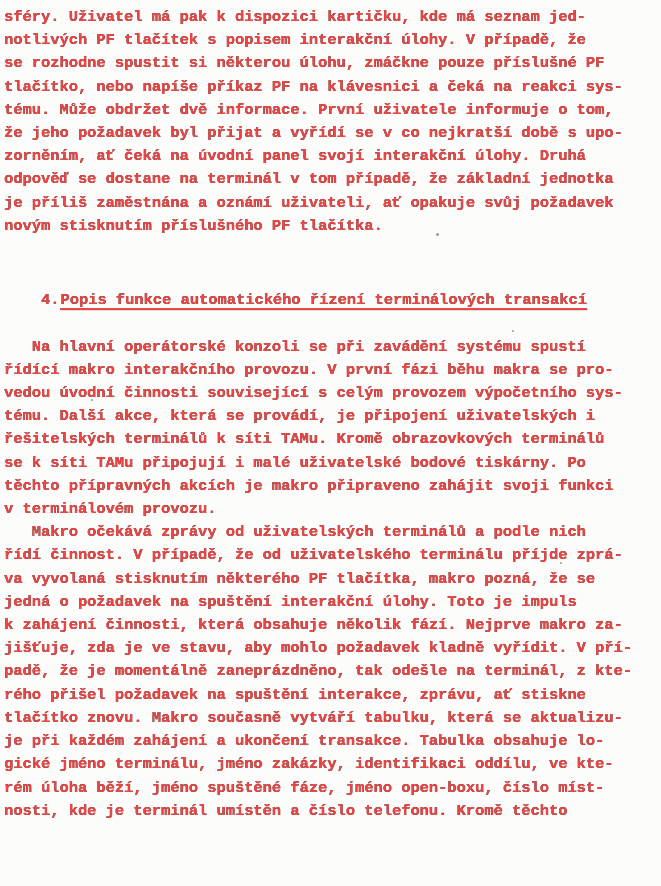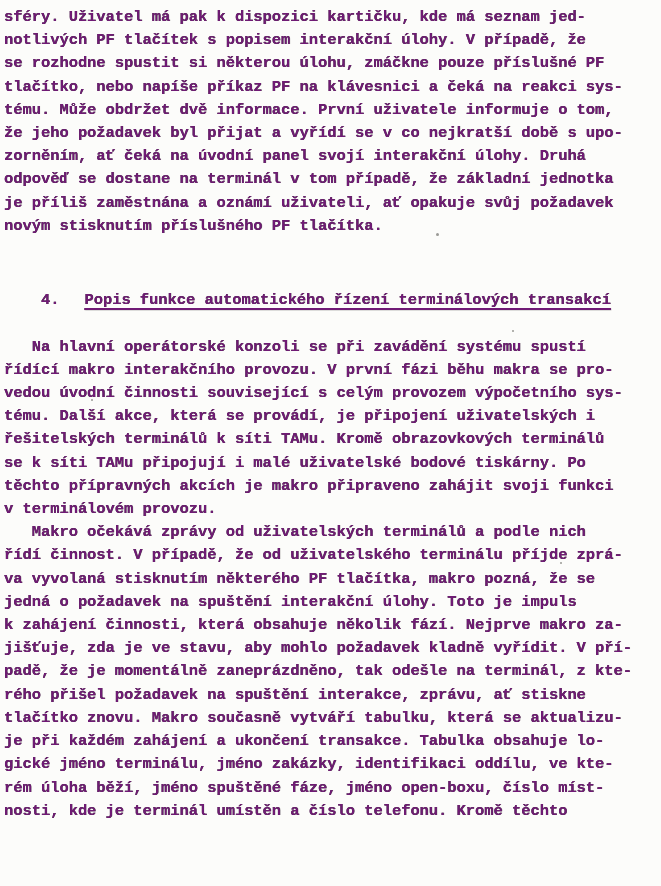--- a/index.html
+++ b/index.html
@@ -6,21 +6,21 @@
     margin: 0;
     padding: 0;
     background: #e8e8e6;
   }
   .page {
     position: relative;
     width: 661px;
     height: 886px;
     margin: 0 auto;
     background: #fcfcfa;
-    color: #701a75;
+    color: #ef4444;
     font-family: "Liberation Mono", "DejaVu Sans Mono", monospace;
     font-size: 15.4px;
     font-weight: 700;
     line-height: 23.2px;
     box-sizing: border-box;
     padding: 6px 0 0 4px;
     overflow: hidden;
   }
   .page p {
     margin: 0;
@@ -35,21 +35,21 @@
     white-space: pre;
     font-size: 15.4px;
     font-weight: 700;
     line-height: 23.2px;
     text-shadow: 0 0 0.6px rgba(32,30,28,0.85), 0.4px 0.4px 0 rgba(32,30,28,0.35);
   }
   .heading .title {
     text-decoration: underline;
     text-decoration-thickness: 2px;
     text-underline-offset: 4px;
-    margin-left: 25px;
+    margin-left: 1px;
   }
   .speckle {
     position: absolute;
     width: 3px;
     height: 3px;
     border-radius: 50%;
     background: #4a4844;
     opacity: 0.55;
   }
   .sp1 { left: 436px; top: 233px; }

